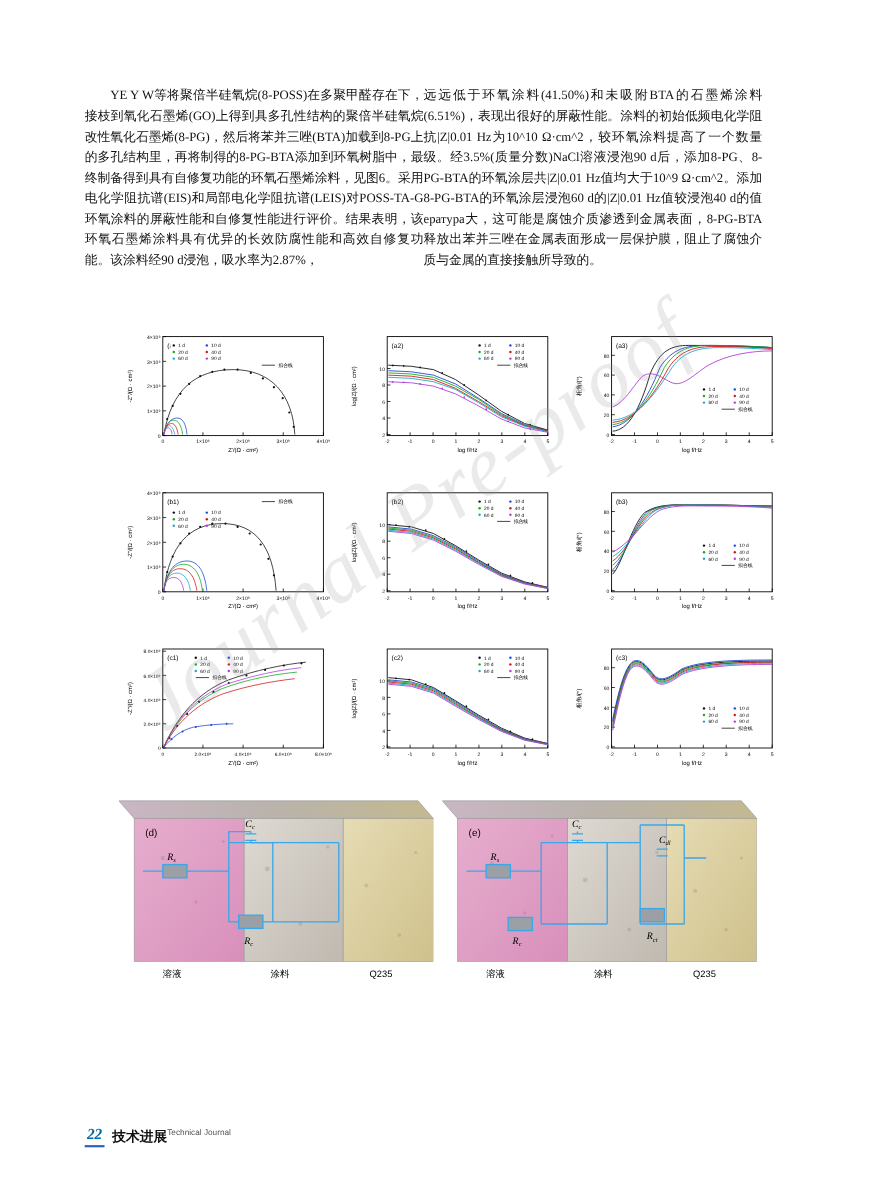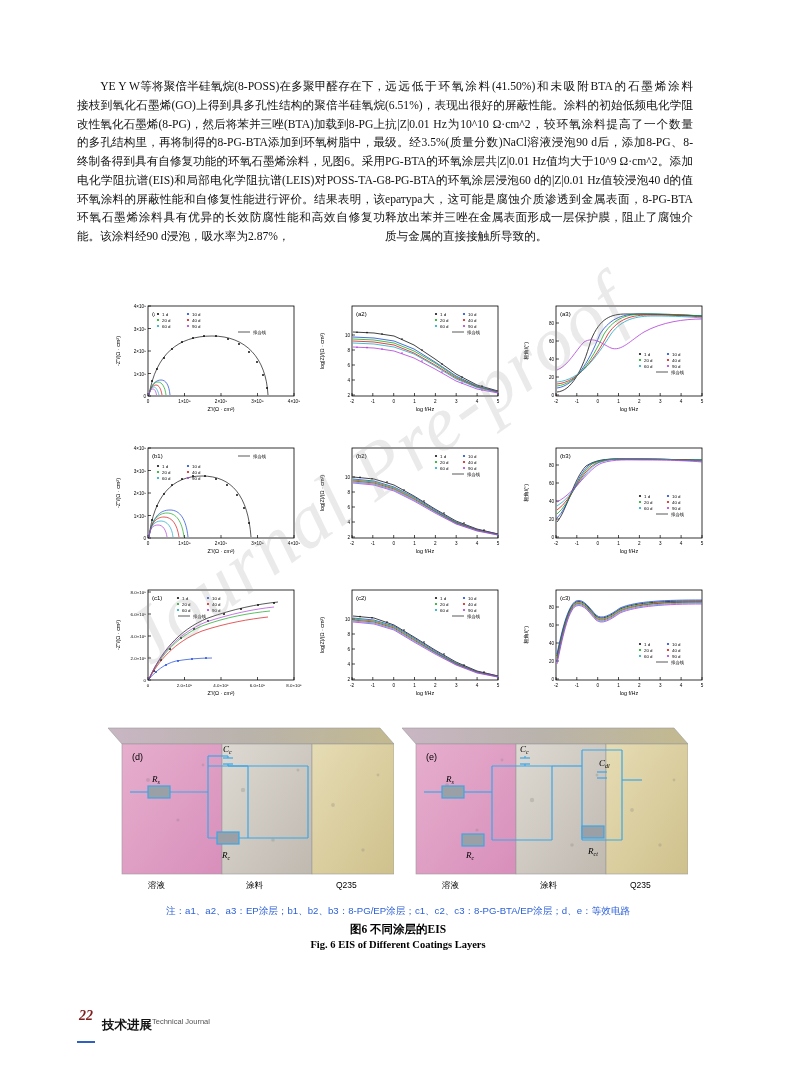--- a/index.html
+++ b/index.html
@@ -87,23 +87,23 @@
   }
   .cap-cn{font-size:11.5px;font-weight:bold;color:#000;margin-bottom:2px;}
   .cap-en{font-size:10.5px;font-weight:bold;color:#000;}
   
   .footer{
     position:absolute;left:77px;bottom:34px;
     display:flex;align-items:center;gap:7px;
   }
   .footer .pg{
     font-family:"Liberation Serif",serif;
-    font-size:14px;color:#7f1d1d;font-style:italic;font-weight:bold;
+    font-size:14px;color:#0369a1;font-style:italic;font-weight:bold;
     border-bottom:2px solid #2f5fbf;
-    padding:0 2px 17px 2px;
+    padding:0 2px 1px 2px;
   }
   .footer .ft-cn{font-size:12.5px;font-weight:bold;color:#111;}
   .footer .ft-en{font-size:7.5px;color:#555;font-family:"Liberation Sans",sans-serif;}
   .footer .stack{display:flex;flex-direction:row;line-height:1.15;}
 </style>
 </head>
 <body>
 
 <div class="page">
 
@@ -958,25 +958,20 @@
           </g>
           <g font-family="Liberation Sans, sans-serif" font-size="8.5">
             <text x="40" y="168">溶液</text>
             <text x="138" y="168">涂料</text>
             <text x="228" y="168">Q235</text>
           </g>
         </svg>
       </div>
     </div>
 
-    <div class="caption">
-      <div class="cap-note">注：a1、a2、a3：EP涂层；b1、b2、b3：8-PG/EP涂层；c1、c2、c3：8-PG-BTA/EP涂层；d、e：等效电路</div>
-      <div class="cap-cn">图6   不同涂层的EIS</div>
-      <div class="cap-en">Fig. 6   EIS of Different Coatings Layers</div>
-    </div>
   </div>
 
   <div class="footer">
     <div class="pg">22</div>
     <div class="stack">
       <span class="ft-cn">技术进展</span>
       <span class="ft-en">Technical Journal</span>
     </div>
   </div>
 

